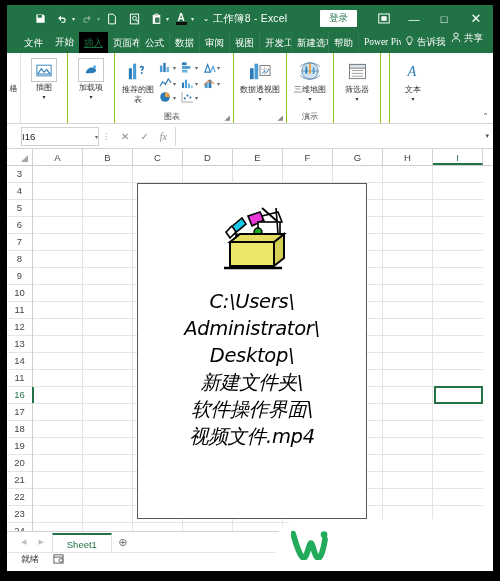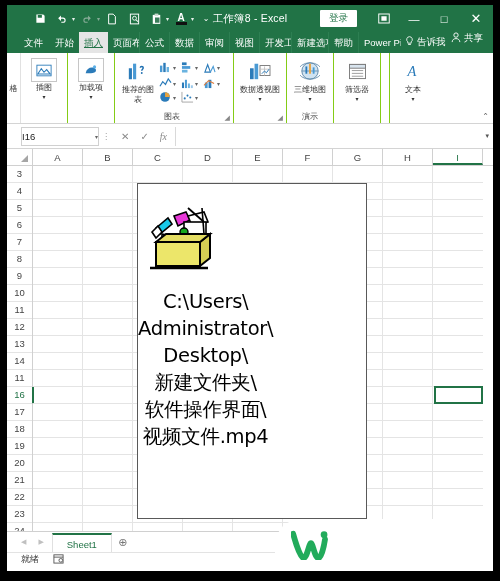--- a/index.html
+++ b/index.html
@@ -59,23 +59,23 @@
     display: flex; align-items: flex-end; padding-left: 12px;
     flex: none; position: relative;
   }
   .tab {
     font-size: 9.5px; color: #fff;
     padding: 0 5px; height: 21px; line-height: 21px;
     white-space: nowrap; overflow: hidden;
     border-right: 1px solid #2d7f52;
   }
   .tab:first-child { border-right: none; padding-right: 7px; }
-  .tab.plain { border-right: none; }
+  .tab.plain { border-right: none; font-family: Liberation Serif, serif; }
   .tab.active {
-    background: #e5e5e5; color: #217346; border-right: none; text-decoration: underline;
+    background: #000000; color: #217346; border-right: none; text-decoration: underline;
   }
   .tellme {
     display: flex; align-items: center; gap: 3px;
     font-size: 9.5px; color: #fff; margin-left: 4px; height: 21px;
   }
   .share {
     display: flex; align-items: flex-start; gap: 3px;
     font-size: 9.5px; color: #fff; margin-left: auto;
     margin-right: 10px; height: 21px;
   }
@@ -191,22 +191,23 @@
   .vline { position: absolute; top: 0; bottom: 0; width: 1px; background: #e4e4e4; }
   .hline { position: absolute; left: 0; right: 0; height: 1px; background: #e4e4e4; }
   .selcell {
     position: absolute; border: 2px solid #217346; background: transparent;
   }
   .rt-dead { position: absolute; top: 0; bottom: 0; right: 0; width: 10px; background: #fff; }
 
   
   .ole {
     position: absolute; background: #fff; border: 1px solid #595959;
-    display: flex; flex-direction: column; align-items: flex-start;
+    display: flex; flex-direction: column; align-items: center;
     overflow: hidden;
+    font-style: italic;
   }
   .ole-icon { margin-top: 14px; }
   .ole-text {
     font-size: 19.5px; color: #000; text-align: center;
     line-height: 27px; margin-top: 8px;
     font-family: "DejaVu Sans", "Liberation Sans", sans-serif;
     letter-spacing: -.3px;
   }
 
   

